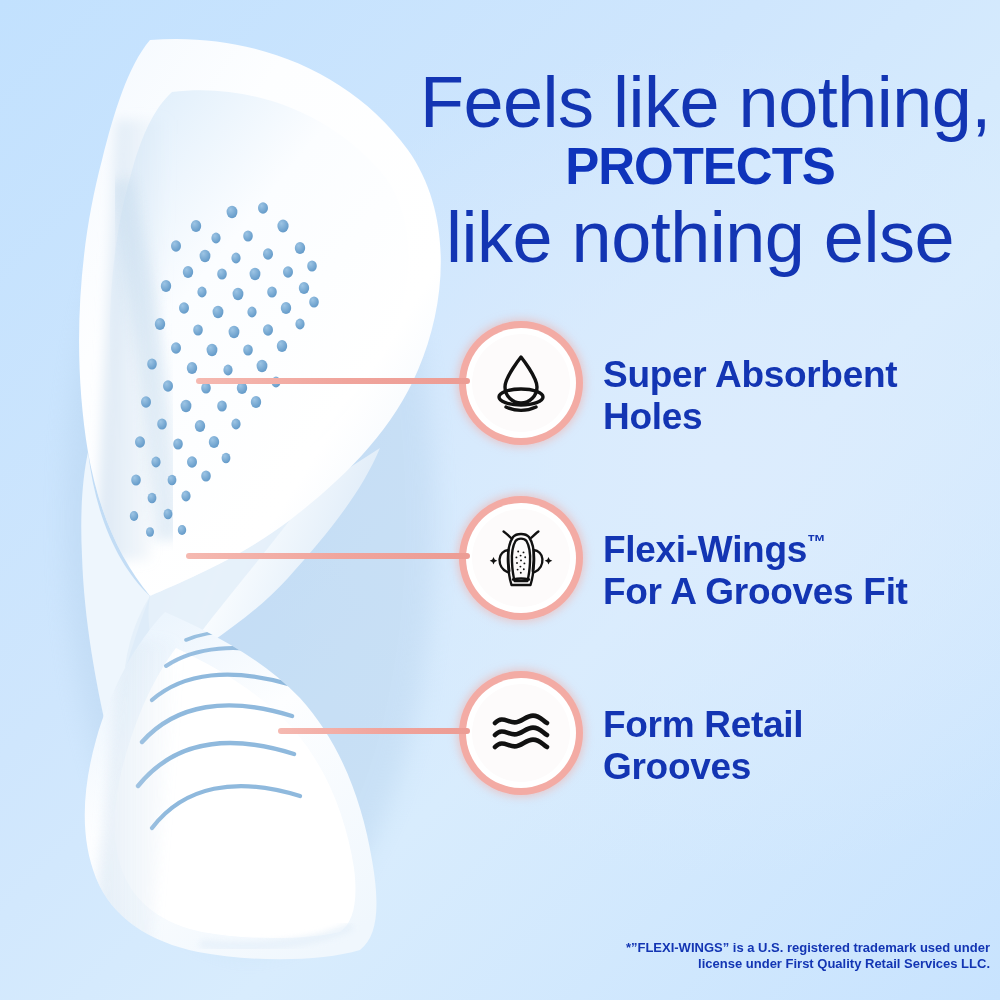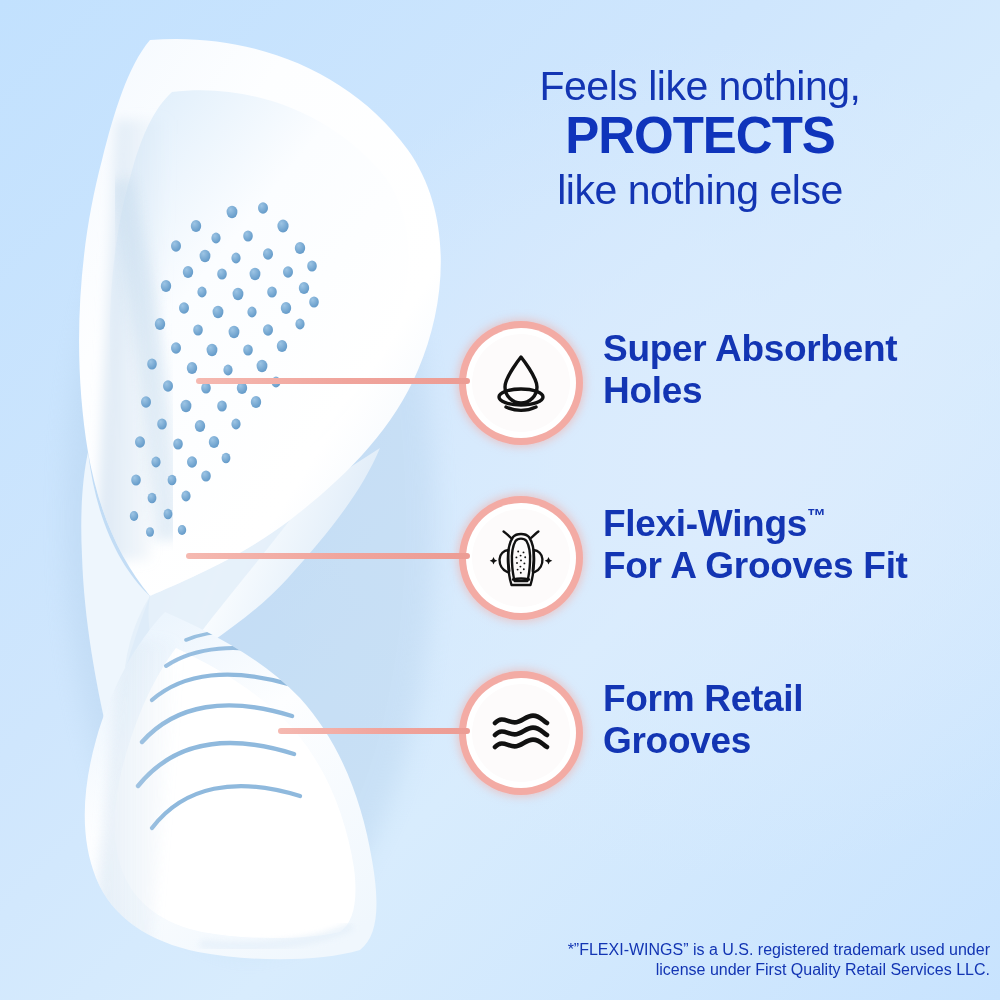--- a/index.html
+++ b/index.html
@@ -32,38 +32,38 @@
     position: absolute;
     left: 420px;
     top: 66px;
     width: 560px;
     text-align: center;
     color: #1335b3;
     line-height: 1.02;
     letter-spacing: -0.5px;
   }
   .hl-1, .hl-3 {
-    font-size: 41px;
+    font-size: 72px;
     font-weight: 400;
     white-space: nowrap;
   }
   .hl-2 {
     font-size: 51px;
     font-weight: 800;
     letter-spacing: -1px;
     color: #0f34bb;
     margin: 2px 0 2px 0;
   }
   .hl-3 { margin-top: 8px; }
 
   
   .feature {
     position: absolute;
     display: flex;
-    align-items: flex-start;
+    align-items: flex-end;
     left: 466px;
   }
   .feature-icon {
     position: relative;
     width: 110px;
     height: 110px;
     flex: 0 0 110px;
     border-radius: 50%;
     display: flex;
     align-items: center;
@@ -116,22 +116,22 @@
   #connector-2 { left: 278px; top: 728px; width: 192px; }
 
   
   .footer {
     position: absolute;
     left: 390px;
     top: 940px;
     width: 600px;
     text-align: right;
     color: #1335b3;
-    font-size: 16px;
-    font-weight: 400;
+    font-size: 13px;
+    font-weight: 700;
     line-height: 1.26;
   }
 </style>
 </head>
 <body>
 
 <div id="stage">
 
   <svg id="product" viewBox="0 0 520 1000" preserveAspectRatio="none">
     <defs>

